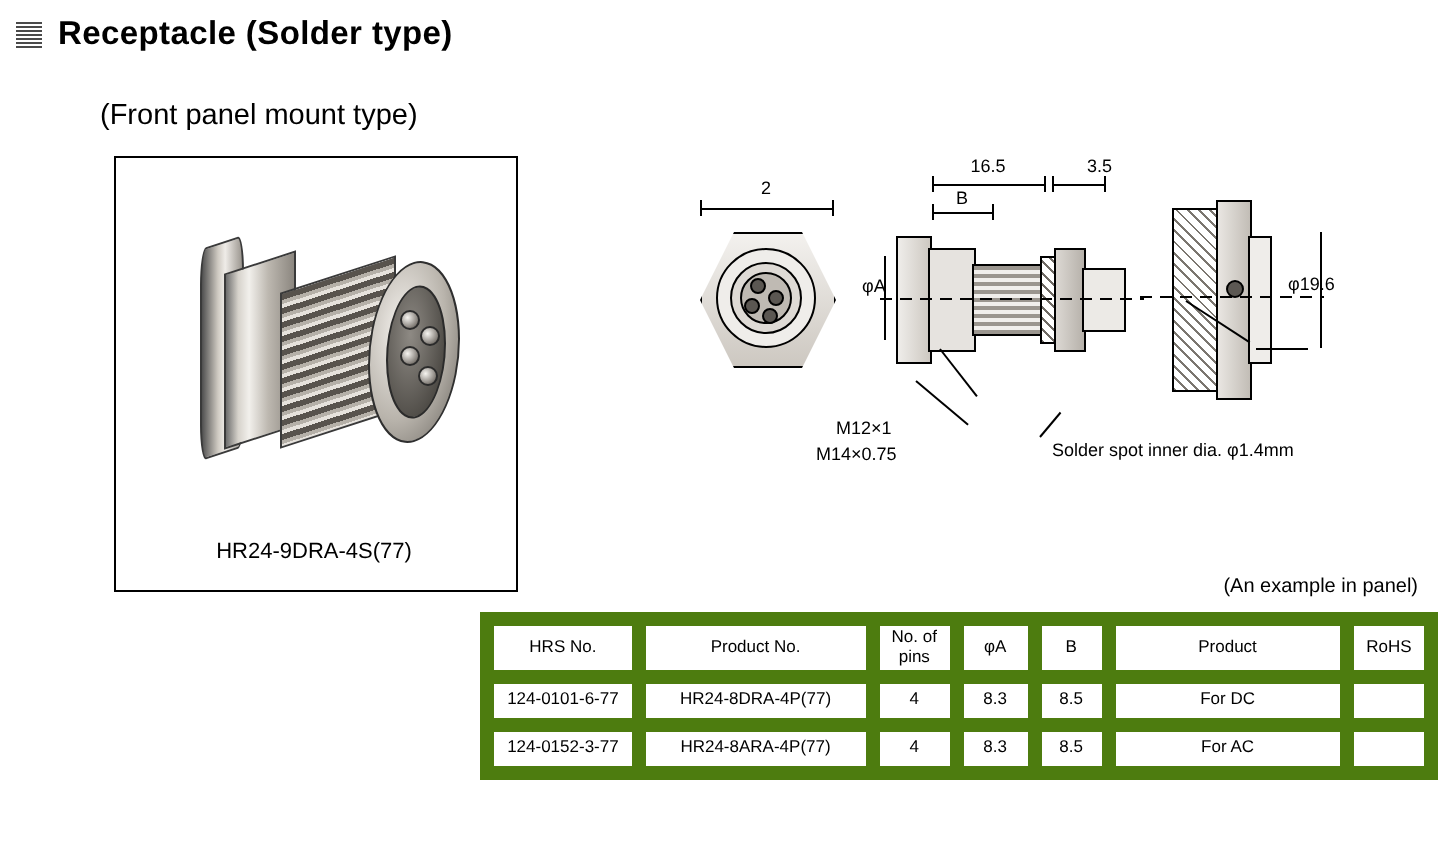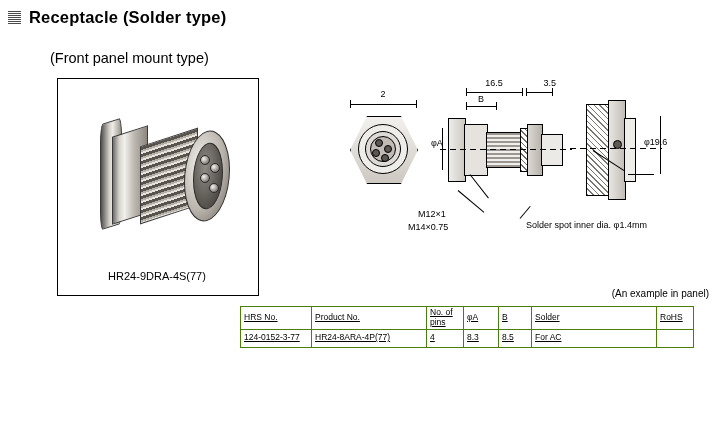--- a/index.html
+++ b/index.html
@@ -76,22 +76,22 @@
 
   
   #secv{position:absolute;left:250px;top:20px;width:76px;height:104px;}
 
   
   #note{position:absolute;right:10px;top:288px;font-size:10px;}
 
   
   #tbl-wrap{position:absolute;left:240px;top:306px;}
   table{border-collapse:collapse;font-size:8.5px;}
-  th,td{border:1px solid #4d7c0f;padding:1px 3px;text-align:left;
-        font-weight:normal;white-space:nowrap;line-height:1.15;text-decoration:underline;}
+  th,td{border:7px solid #4d7c0f;padding:1px 3px;text-align:center;
+        font-weight:normal;white-space:nowrap;line-height:1.15;}
   th{font-size:8.5px;}
   thead th{height:18px;}
   tbody td{height:15px;}
   .col-hrs{width:64px;} .col-prod{width:108px;} .col-pins{width:30px;}
   .col-a{width:28px;} .col-b{width:26px;} .col-rem{width:118px;} .col-rohs{width:30px;}
   .circle{display:inline-block;width:8px;height:8px;border:1px solid #000;border-radius:50%;}
 </style>
 </head>
 <body>
 
@@ -210,25 +210,34 @@
     <thead>
       <tr>
         <th class="col-hrs">HRS No.</th>
         <th class="col-prod">Product No.</th>
         <th class="col-pins">
           <span>No. of</span><br>
           <span>pins</span>
         </th>
         <th class="col-a">φA</th>
         <th class="col-b">B</th>
-        <th class="col-rem">Solder</th>
+        <th class="col-rem">Product</th>
         <th class="col-rohs">RoHS</th>
       </tr>
     </thead>
     <tbody id="tbl-body">
+        <tr>
+          <td class="col-hrs">124-0101-6-77</td>
+          <td class="col-prod">HR24-8DRA-4P(77)</td>
+          <td class="col-pins">4</td>
+          <td class="col-a">8.3</td>
+          <td class="col-b">8.5</td>
+          <td class="col-rem">For DC</td>
+          <td class="col-rohs"></td>
+        </tr>
         <tr>
           <td class="col-hrs">124-0152-3-77</td>
           <td class="col-prod">HR24-8ARA-4P(77)</td>
           <td class="col-pins">4</td>
           <td class="col-a">8.3</td>
           <td class="col-b">8.5</td>
           <td class="col-rem">For AC</td>
           <td class="col-rohs"></td>
         </tr>
       </tbody>

